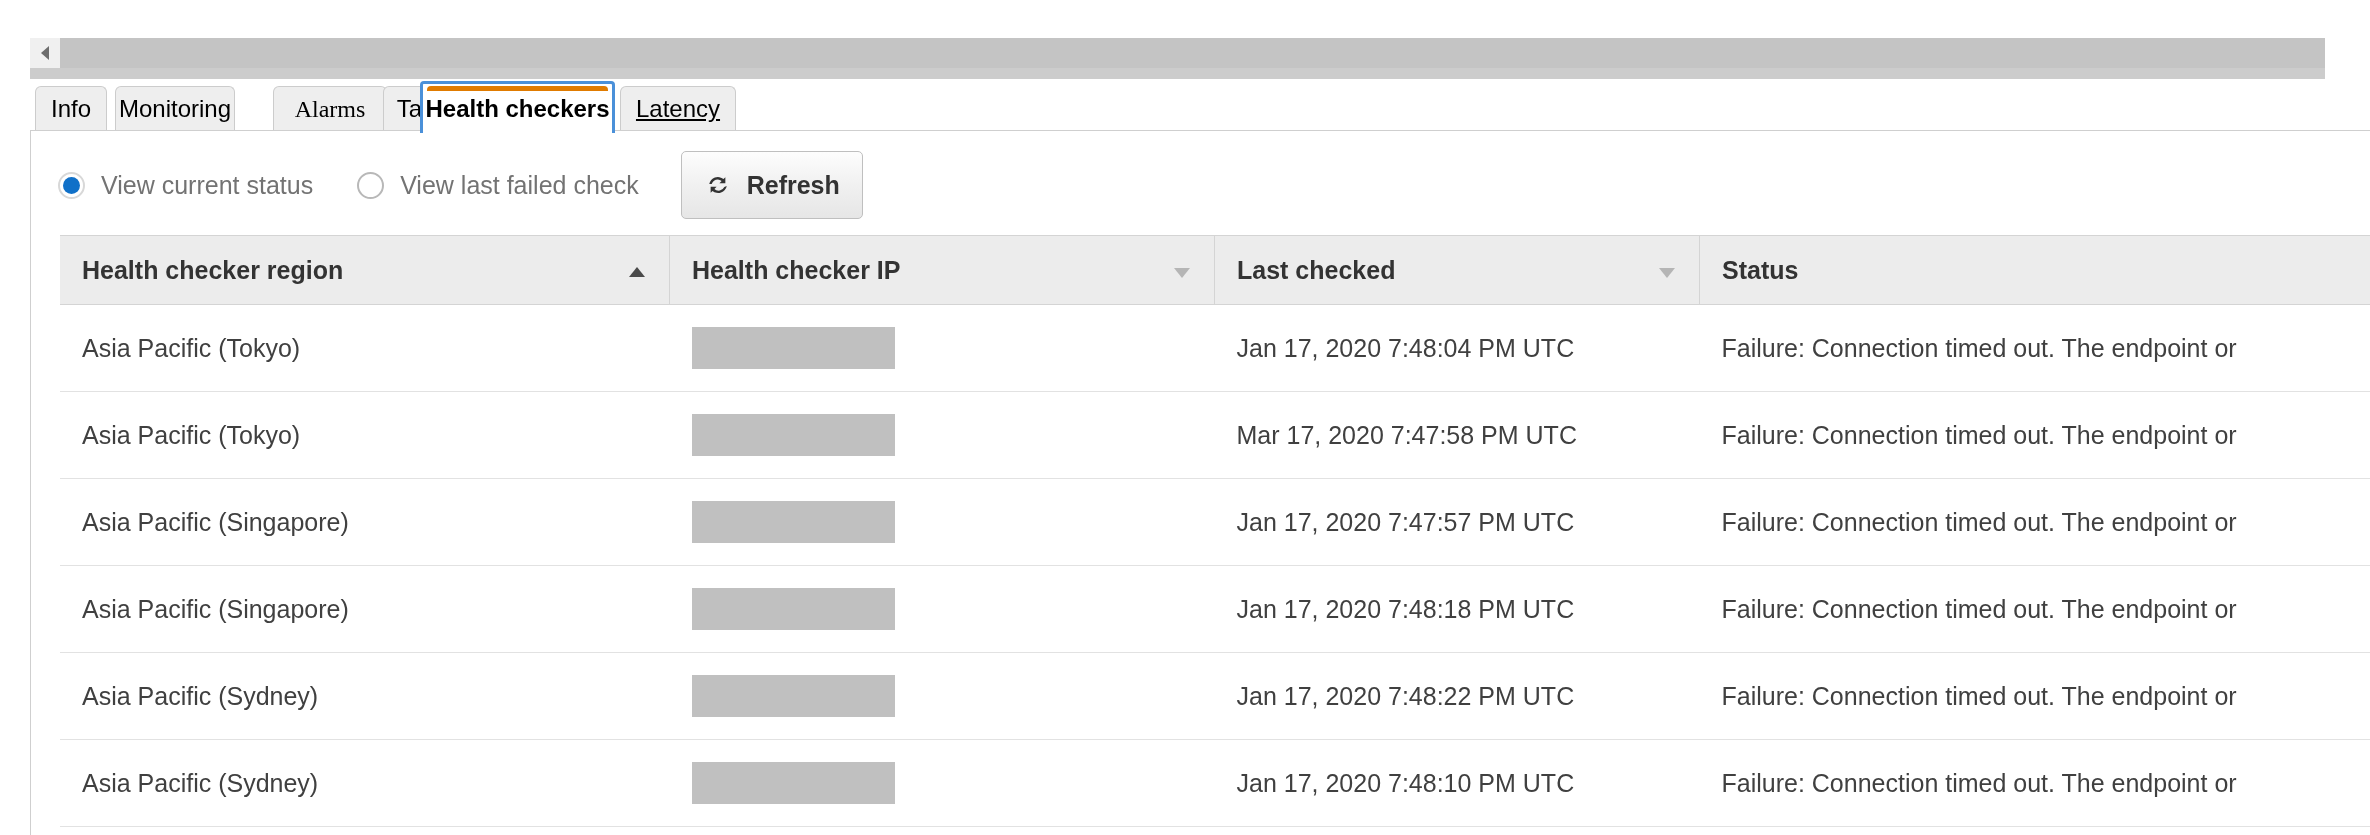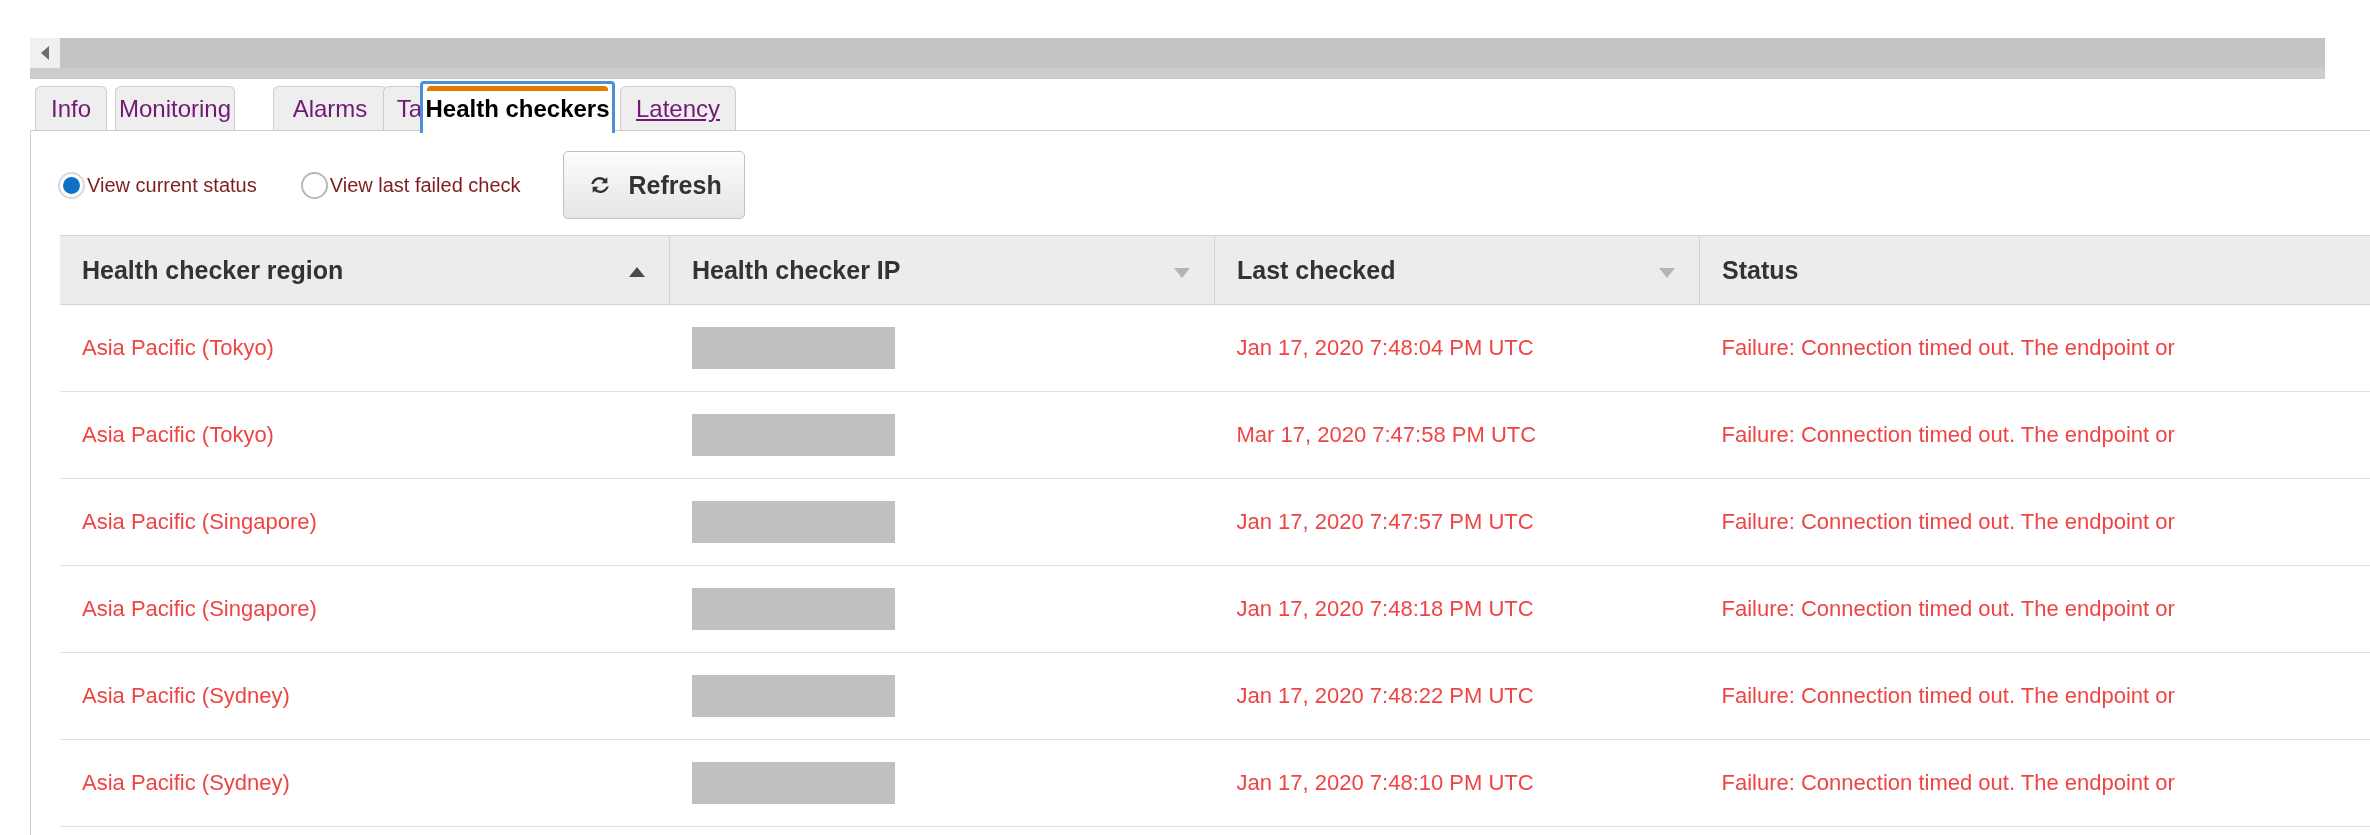--- a/index.html
+++ b/index.html
@@ -76,21 +76,21 @@
   }
   .tab {
     position: absolute;
     top: 7px;
     height: 45px;
     box-sizing: border-box;
     background: #eeeeee;
     border: 1px solid #cccccc;
     border-bottom: none;
     border-radius: 6px 6px 0 0;
-    color: #701a75;
+    color: #000000;
     font-size: 24px;
     display: flex;
     align-items: center;
     justify-content: center;
     padding: 0 18px;
     white-space: nowrap;
     cursor: pointer;
   }
   .tab.active {
     background: #ffffff;
@@ -168,23 +168,23 @@
     background: #ffffff;
   }
   .radio.checked::after {
     content: "";
     width: 17px;
     height: 17px;
     border-radius: 50%;
     background: #1070c8;
   }
   .radio-label {
-    margin-left: 2px;
-    font-size: 20px;
-    color: #7f1d1d;
+    margin-left: 16px;
+    font-size: 25px;
+    color: #737373;
     white-space: nowrap;
   }
 
   .refresh-btn {
     margin-left: 42px;
     height: 68px;
     box-sizing: border-box;
     padding: 0 22px;
     display: flex;
     align-items: center;
@@ -232,22 +232,22 @@
   table.hc th .th-inner {
     display: flex;
     align-items: flex-start;
     justify-content: space-between;
     gap: 10px;
   }
   table.hc th .sort-icon { display: block; flex: 0 0 auto; }
   table.hc td {
     height: 86px;
     padding: 0 22px;
-    font-size: 22px;
-    color: #ef4444;
+    font-size: 25px;
+    color: #404040;
     border-bottom: 1px solid #e2e2e2;
     white-space: nowrap;
     overflow: hidden;
     background: #ffffff;
   }
   .col-region  { width: 565px; }
   .col-ip      { width: 500px; }
   .col-checked { width: 440px; }
   .col-status  { width: 1195px; }
 
@@ -277,21 +277,21 @@
     </div>
     <div class="hscroll-underline"></div>
 
     <div class="tabstrip">
       <div class="tab" style="left:5px;   width:72px;">
           <span>Info</span>
         </div>
       <div class="tab" style="left:85px;  width:120px;">
           <span>Monitoring</span>
         </div>
-      <div class="tab" style="left:243px; width:114px;">
+      <div class="tab" style="left:243px; width:114px;font-family:Liberation Serif, serif;">
           <span>Alarms</span>
         </div>
       <div class="tab" style="left:353px; width:78px;">
           <span>Tags</span>
         </div>
       <div class="tab active" style="left:390px; width:195px;">
           <span>Health checkers</span>
         </div>
       <div class="tab" style="left:590px; width:116px;text-decoration:underline;">
           <span>Latency</span>

